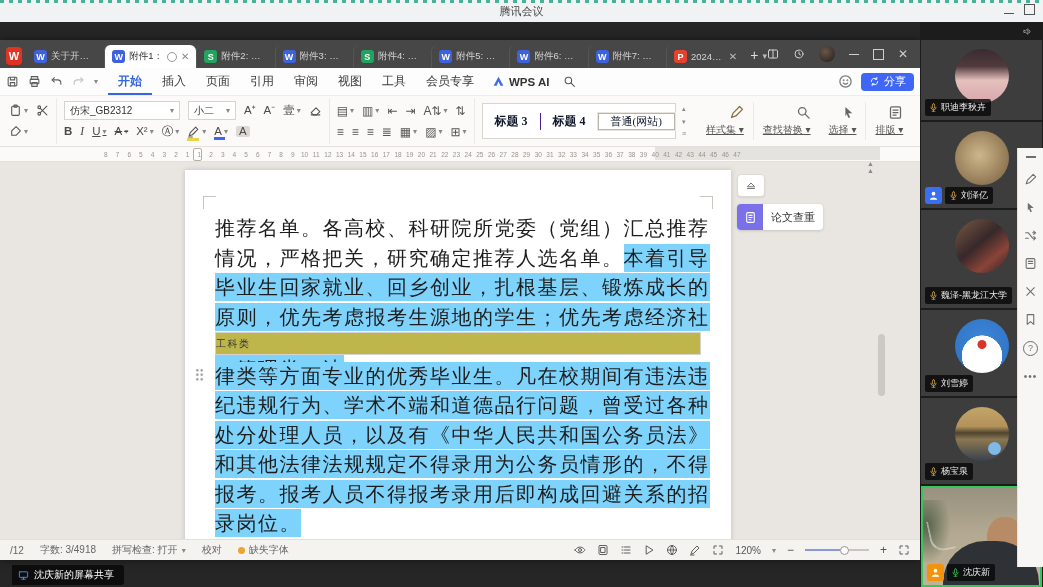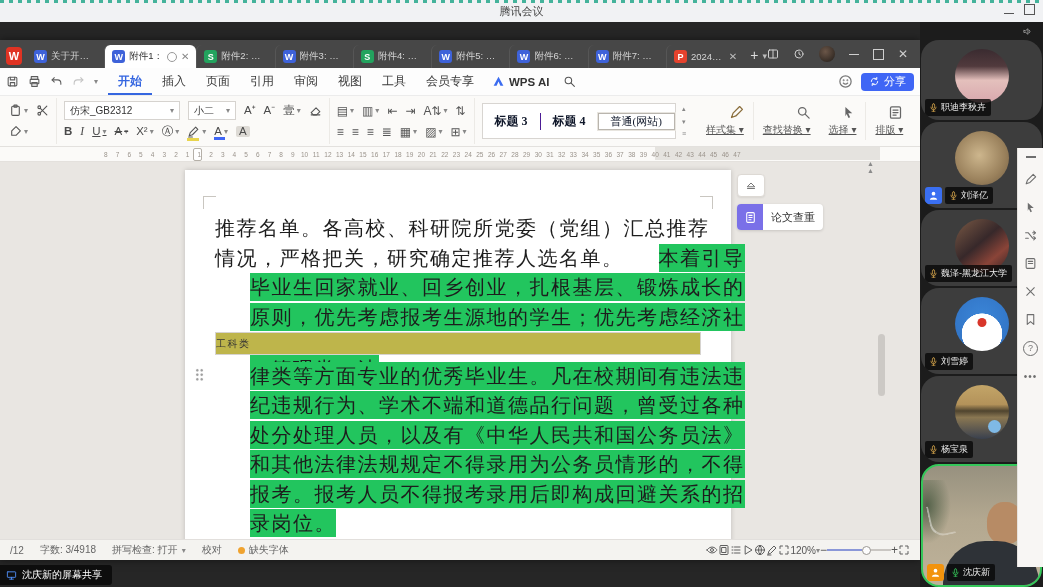--- a/index.html
+++ b/index.html
@@ -90,21 +90,21 @@
   
   .docarea{flex:1;position:relative;background:#e9e6e2;overflow:hidden;}
   .page{position:absolute;left:185px;top:8px;width:546px;height:420px;background:#fff;box-shadow:0 0 5px rgba(0,0,0,.18);}
   .cm{position:absolute;width:12px;height:12px;}
   .cm-l{left:18px;top:26px;border-left:1px solid #c9c6c0;border-top:1px solid #c9c6c0;}
   .cm-r{right:18px;top:26px;border-right:1px solid #c9c6c0;border-top:1px solid #c9c6c0;}
   .doctext{position:absolute;left:30px;top:44px;width:486px;font-family:"Liberation Serif","DejaVu Serif",serif;
            font-size:20px;color:#1d1d1d;letter-spacing:1.5px;}
   .dline{height:29.5px;line-height:29.5px;white-space:nowrap;}
   .seg{padding:3px 0;}
-  .seg.hl{background:#22c55e;margin-left:35px;}
+  .seg.hl{background:#7dd3fc;}
   .seg.sel{background:#beb54b;}
   .draghandle{position:absolute;left:10px;top:198px;width:9px;height:13px;
       background-image:radial-gradient(circle,#9a9a9a 1px,transparent 1.4px);background-size:4.5px 4.5px;}
   .float-panel{position:absolute;left:737px;top:12px;display:flex;flex-direction:column;gap:7px;z-index:5;}
   .fp-eject{width:26px;height:21px;background:#fff;border:1px solid #ddd9d4;border-radius:4px;
             display:flex;align-items:center;justify-content:center;color:#777;box-shadow:0 1px 2px rgba(0,0,0,.08);}
   .fp-eject .ic{width:12px;height:12px;}
   .fp-check{display:flex;align-items:center;background:#fff;border-radius:4px;box-shadow:0 1px 3px rgba(0,0,0,.15);overflow:hidden;height:26px;}
   .fp-check .icbox{width:26px;height:26px;background:#7a70e8;display:flex;align-items:center;justify-content:center;color:#fff;}
   .fp-check .icbox .ic{width:13px;height:13px;}
@@ -116,33 +116,33 @@
              display:flex;flex-direction:column;align-items:center;padding-top:8px;gap:15px;color:#777;z-index:6;}
   .rightrail .ic{width:13px;height:13px;color:#6e6e6e;}
   .rr-dash{width:10px;height:1.5px;background:#6e6e6e;}
   .rr-help{width:13px;height:13px;border:1px solid #6e6e6e;border-radius:50%;font-size:9px;display:flex;align-items:center;justify-content:center;}
   .rr-more{font-size:10px;letter-spacing:1px;color:#6e6e6e;}
   
   .statusbar{height:20px;background:#f4f3f0;border-top:1px solid #e2dfdc;display:flex;align-items:center;
              font-size:10px;color:#666;padding:0 10px;gap:16px;flex:0 0 auto;}
   .sb-item{display:flex;align-items:center;gap:4px;white-space:nowrap;}
   .warndot{width:7px;height:7px;border-radius:50%;background:#f0a32f;}
-  .sb-right{margin-left:auto;display:flex;align-items:center;}
+  .sb-right{margin-left:auto;display:flex;align-items:center;gap:11px;}
   .sb-right .ic{width:12px;height:12px;color:#5f5f5f;}
   .zoomval{font-size:10px;color:#555;}
   .sb-slider{width:64px;height:2px;background:#c9c6c2;position:relative;}
   .sb-slider .fill{position:absolute;left:0;top:0;height:2px;width:55%;background:#8a97d8;}
   .sb-slider .knob{position:absolute;left:55%;top:-3px;width:7px;height:7px;border-radius:50%;background:#fdfdfd;border:1px solid #9a9793;}
   .pm{font-size:12px;color:#555;}
   
   .participants{position:absolute;left:920px;top:22px;width:123px;height:565px;background:#1c1c1c;
                 display:flex;flex-direction:column;}
   .phead{height:18px;display:flex;justify-content:flex-end;align-items:center;padding-right:10px;color:#9a9a9a;}
   .phead .ic{width:11px;height:11px;}
-  .tile{position:relative;background:#3d3d3d;margin:0 1px 2px 1px;flex:0 0 auto;overflow:hidden;border-radius:18px;}
+  .tile{position:relative;background:#3d3d3d;margin:0 1px 2px 1px;flex:0 0 auto;overflow:hidden;}
   .tile.live{flex:1;border:2px solid #35c75a;background:linear-gradient(180deg,#97917f 0%,#b3a890 45%,#beb29a 100%);margin-bottom:0;}
   .pav{position:absolute;left:50%;top:9px;transform:translateX(-50%);width:54px;height:54px;border-radius:50%;}
   .av-girl{background:linear-gradient(180deg,#3a2b30 0%,#513a3d 32%,#e4c0bc 58%,#d8a7ad 100%);}
   .av-tan{background:radial-gradient(circle at 45% 45%,#cdb68d 0%,#9a815c 60%,#6e5a40 100%);}
   .av-photo{background:linear-gradient(140deg,#7b5a45 0%,#37282a 45%,#8a4438 72%,#2e2225 100%);}
   .av-doraemon{position:relative;background:radial-gradient(circle at 50% 68%,#ffffff 44%,rgba(255,255,255,0) 45%),radial-gradient(circle at 50% 40%,#3b86d8 0%,#2f6fc0 100%);}
   .av-doraemon::after{content:"";position:absolute;left:50%;top:38%;transform:translateX(-50%);width:9px;height:9px;border-radius:50%;background:#d8362a;}
   .av-doge{position:relative;background:linear-gradient(180deg,#c3a568 0%,#b3925a 36%,#4f442f 48%,#8a7752 60%,#39404e 100%);}
   .av-doge::after{content:"";position:absolute;right:8px;bottom:6px;width:13px;height:13px;border-radius:50%;background:#7fb9e6;}
   .ntag{position:absolute;left:4px;bottom:4px;background:rgba(8,8,8,.8);color:#ececec;font-size:9px;
@@ -153,21 +153,21 @@
           align-items:center;justify-content:center;color:#fff;}
   .pbadge .ic{width:11px;height:11px;}
   .pbadge.blue{background:#3a6ff2;} .pbadge.orange{background:#f2930d;}
   .pbadge ~ .ntag{left:24px;}
   .man-head{position:absolute;left:55%;top:30%;width:36px;height:42px;background:#b78b65;border-radius:46% 46% 42% 42%;}
   .man-body{position:absolute;left:58%;transform:translateX(-50%);bottom:-2px;width:96px;height:46px;background:#2e3237;border-radius:42px 42px 0 0;}
   .plant{position:absolute;left:-6px;top:12%;width:34px;height:64px;background:radial-gradient(ellipse at 30% 40%,#55624a 0%,rgba(60,70,50,0) 70%);}
   .sketch{position:absolute;left:6px;top:32%;width:22px;height:30px;border-left:2px solid rgba(255,255,255,.55);
           border-bottom:2px solid rgba(255,255,255,.4);border-radius:0 0 0 14px;transform:rotate(-12deg);opacity:.8;}
   
-  .share-pill{position:absolute;left:0;bottom:2px;background:#0d0d0d;color:#fff;font-size:10px;
+  .share-pill{position:absolute;left:12px;bottom:2px;background:#0d0d0d;color:#fff;font-size:10px;
               padding:3px 10px 3px 6px;border-radius:0 3px 3px 0;display:flex;align-items:center;gap:5px;z-index:30;}
   .share-pill .ic{width:11px;height:11px;color:#4f8df5;}
   .ic{display:inline-flex;}
   .ic svg{width:100%;height:100%;display:block;}
 </style>
 </head>
 <body>
 
 <div class="screen">
 
@@ -739,21 +739,21 @@
           <span class="ntag">
             <span class="ic">
               <svg viewBox="0 0 24 24" fill="none" stroke="currentColor" stroke-width="2" stroke-linecap="round" stroke-linejoin="round">
                 <rect x="9" y="2" width="6" height="12" rx="3"></rect>
                 <path d="M5 11a7 7 0 0014 0M12 18v4M8 22h8"></path>
               </svg>
             </span>
             <span>刘泽亿</span>
           </span>
         </div>
-        <div class="tile" style="height: 76px;">
+        <div class="tile" style="height: 98px;">
           <div class="pav av-photo"></div>
           <span class="ntag">
             <span class="ic">
               <svg viewBox="0 0 24 24" fill="none" stroke="currentColor" stroke-width="2" stroke-linecap="round" stroke-linejoin="round">
                 <rect x="9" y="2" width="6" height="12" rx="3"></rect>
                 <path d="M5 11a7 7 0 0014 0M12 18v4M8 22h8"></path>
               </svg>
             </span>
             <span>魏泽-黑龙江大学</span>
           </span>

